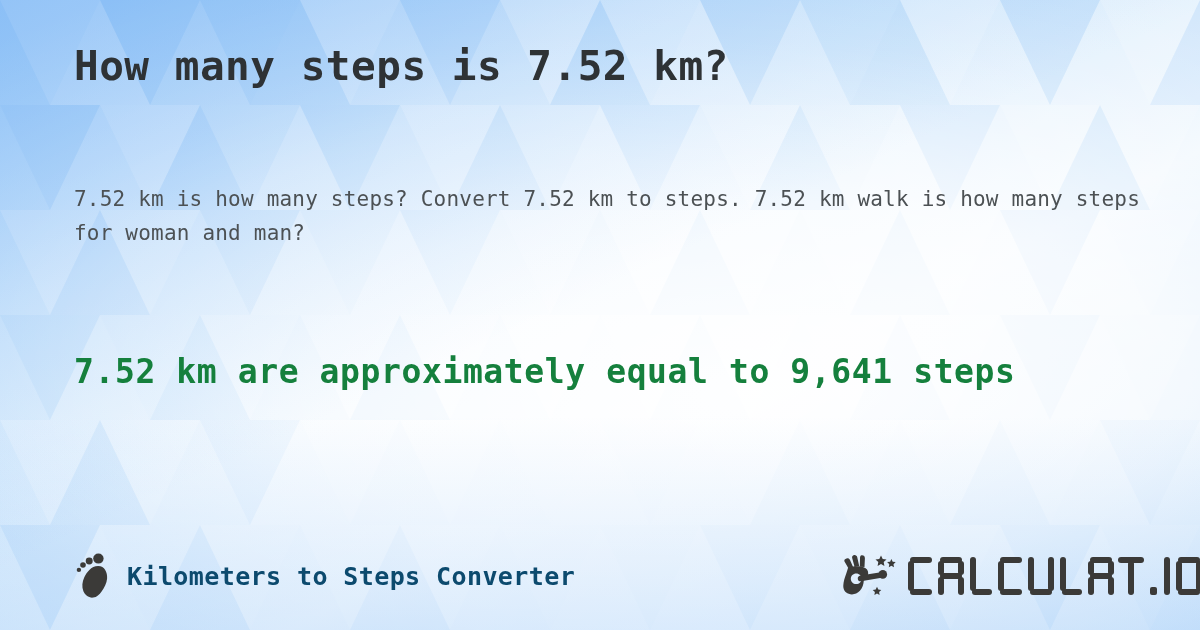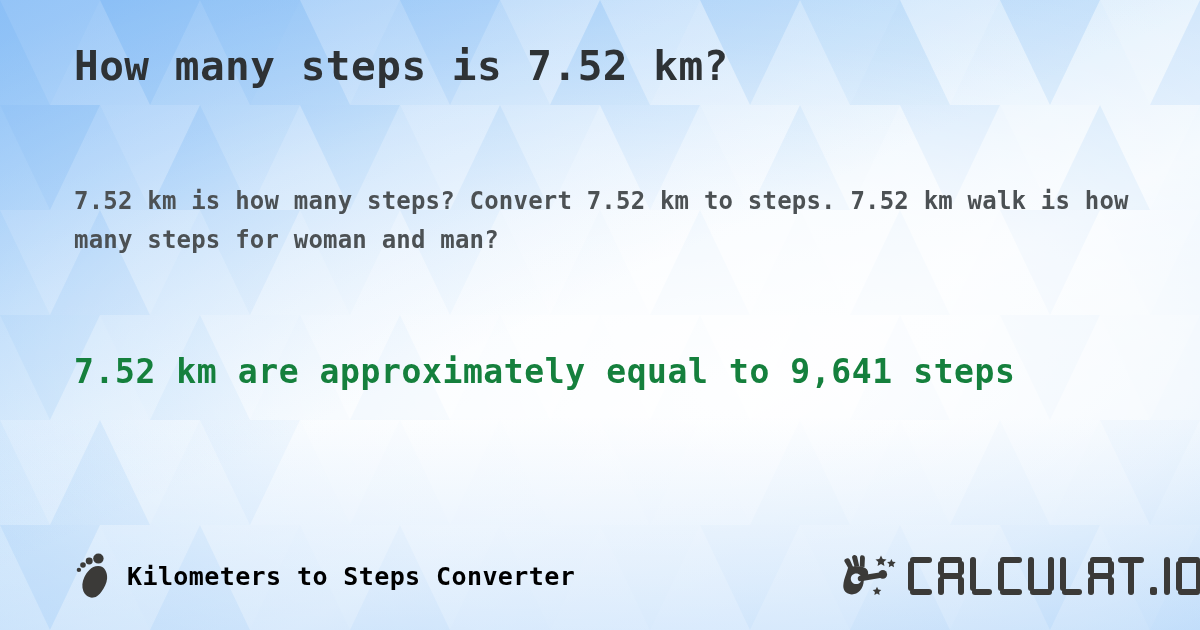--- a/index.html
+++ b/index.html
@@ -58,22 +58,22 @@
     letter-spacing:0.5px;
     color:#2e3235;
     line-height:1.18;
     white-space:nowrap;
   }
 
   .description {
     position:absolute;
     left:32px; top:182px;
     width:1110px;
-    font-size:24px;
-    font-weight:bold;
+    font-size:21px;
+    font-weight:normal;
     line-height:1.62;
     color:#4c5154;
     letter-spacing:0.2px;
   }
 
   .result {
     position:absolute;
     left:32px; top:352px;
     width:1140px;
     font-size:33px;
@@ -98,21 +98,21 @@
     display:flex;
     align-items:center;
     gap:17px;
   }
 
   .foot-icon { display:block; width:34px; height:46px; flex:0 0 auto; }
 
   .footer-label {
     font-size:25px;
     font-weight:bold;
-    color:#000000;
+    color:#0c4a6e;
     letter-spacing:0.4px;
     white-space:nowrap;
   }
 
   .brand {
     display:flex;
     align-items:center;
     gap:9px;
   }
   .brand-mark { display:block; width:58px; height:46px; flex:0 0 auto; }

